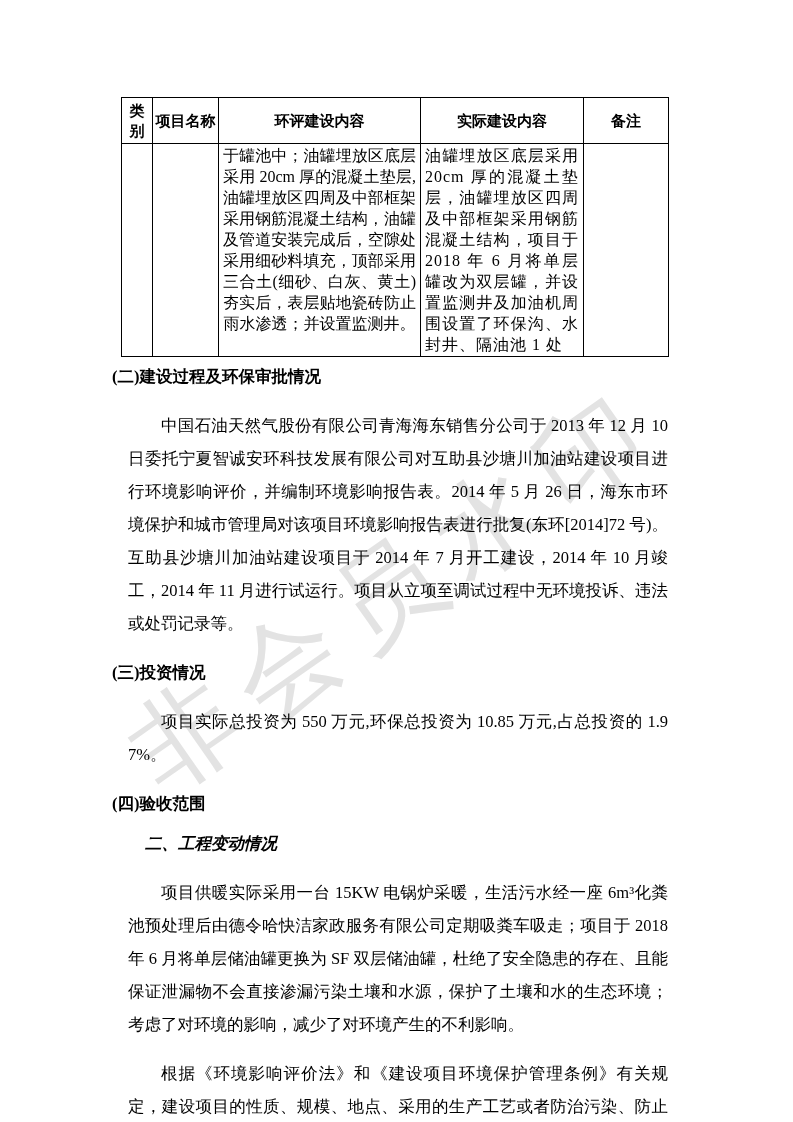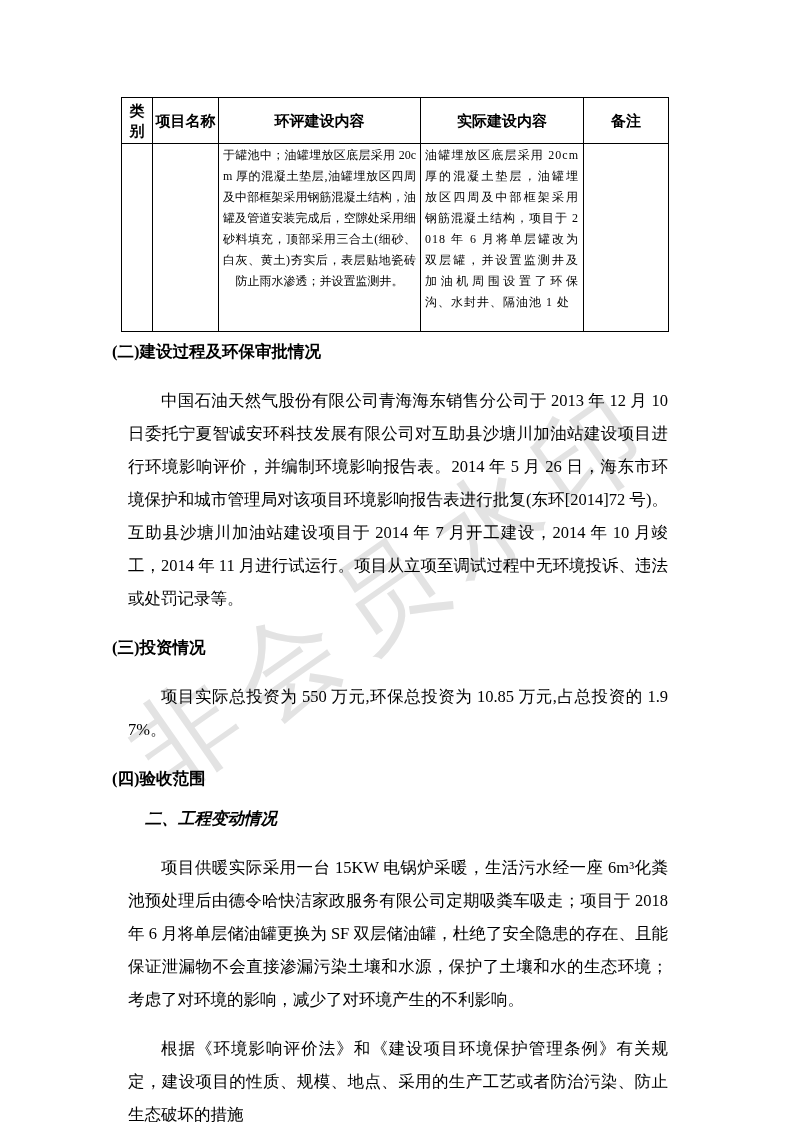--- a/index.html
+++ b/index.html
@@ -45,21 +45,21 @@
     font-size:15px;
     line-height:20px;
     text-align:center;
     vertical-align:middle;
     padding:2px 1px;
     height:41px;
     word-break:break-all;
   }
   table.cmp tbody tr { height:188px; }
   table.cmp td {
-    font-size:12px;
+    font-size:16px;
     line-height:21px;
     vertical-align:top;
     padding:1px 4px;
     word-break:break-all;
   }
   td.cell-eia   { text-align:justify; text-align-last:center; }
   td.cell-actual{ text-align:justify; text-align-last:left; letter-spacing:1px; }
   .content h3 {
     margin:0;
     font-size:16.5px;

